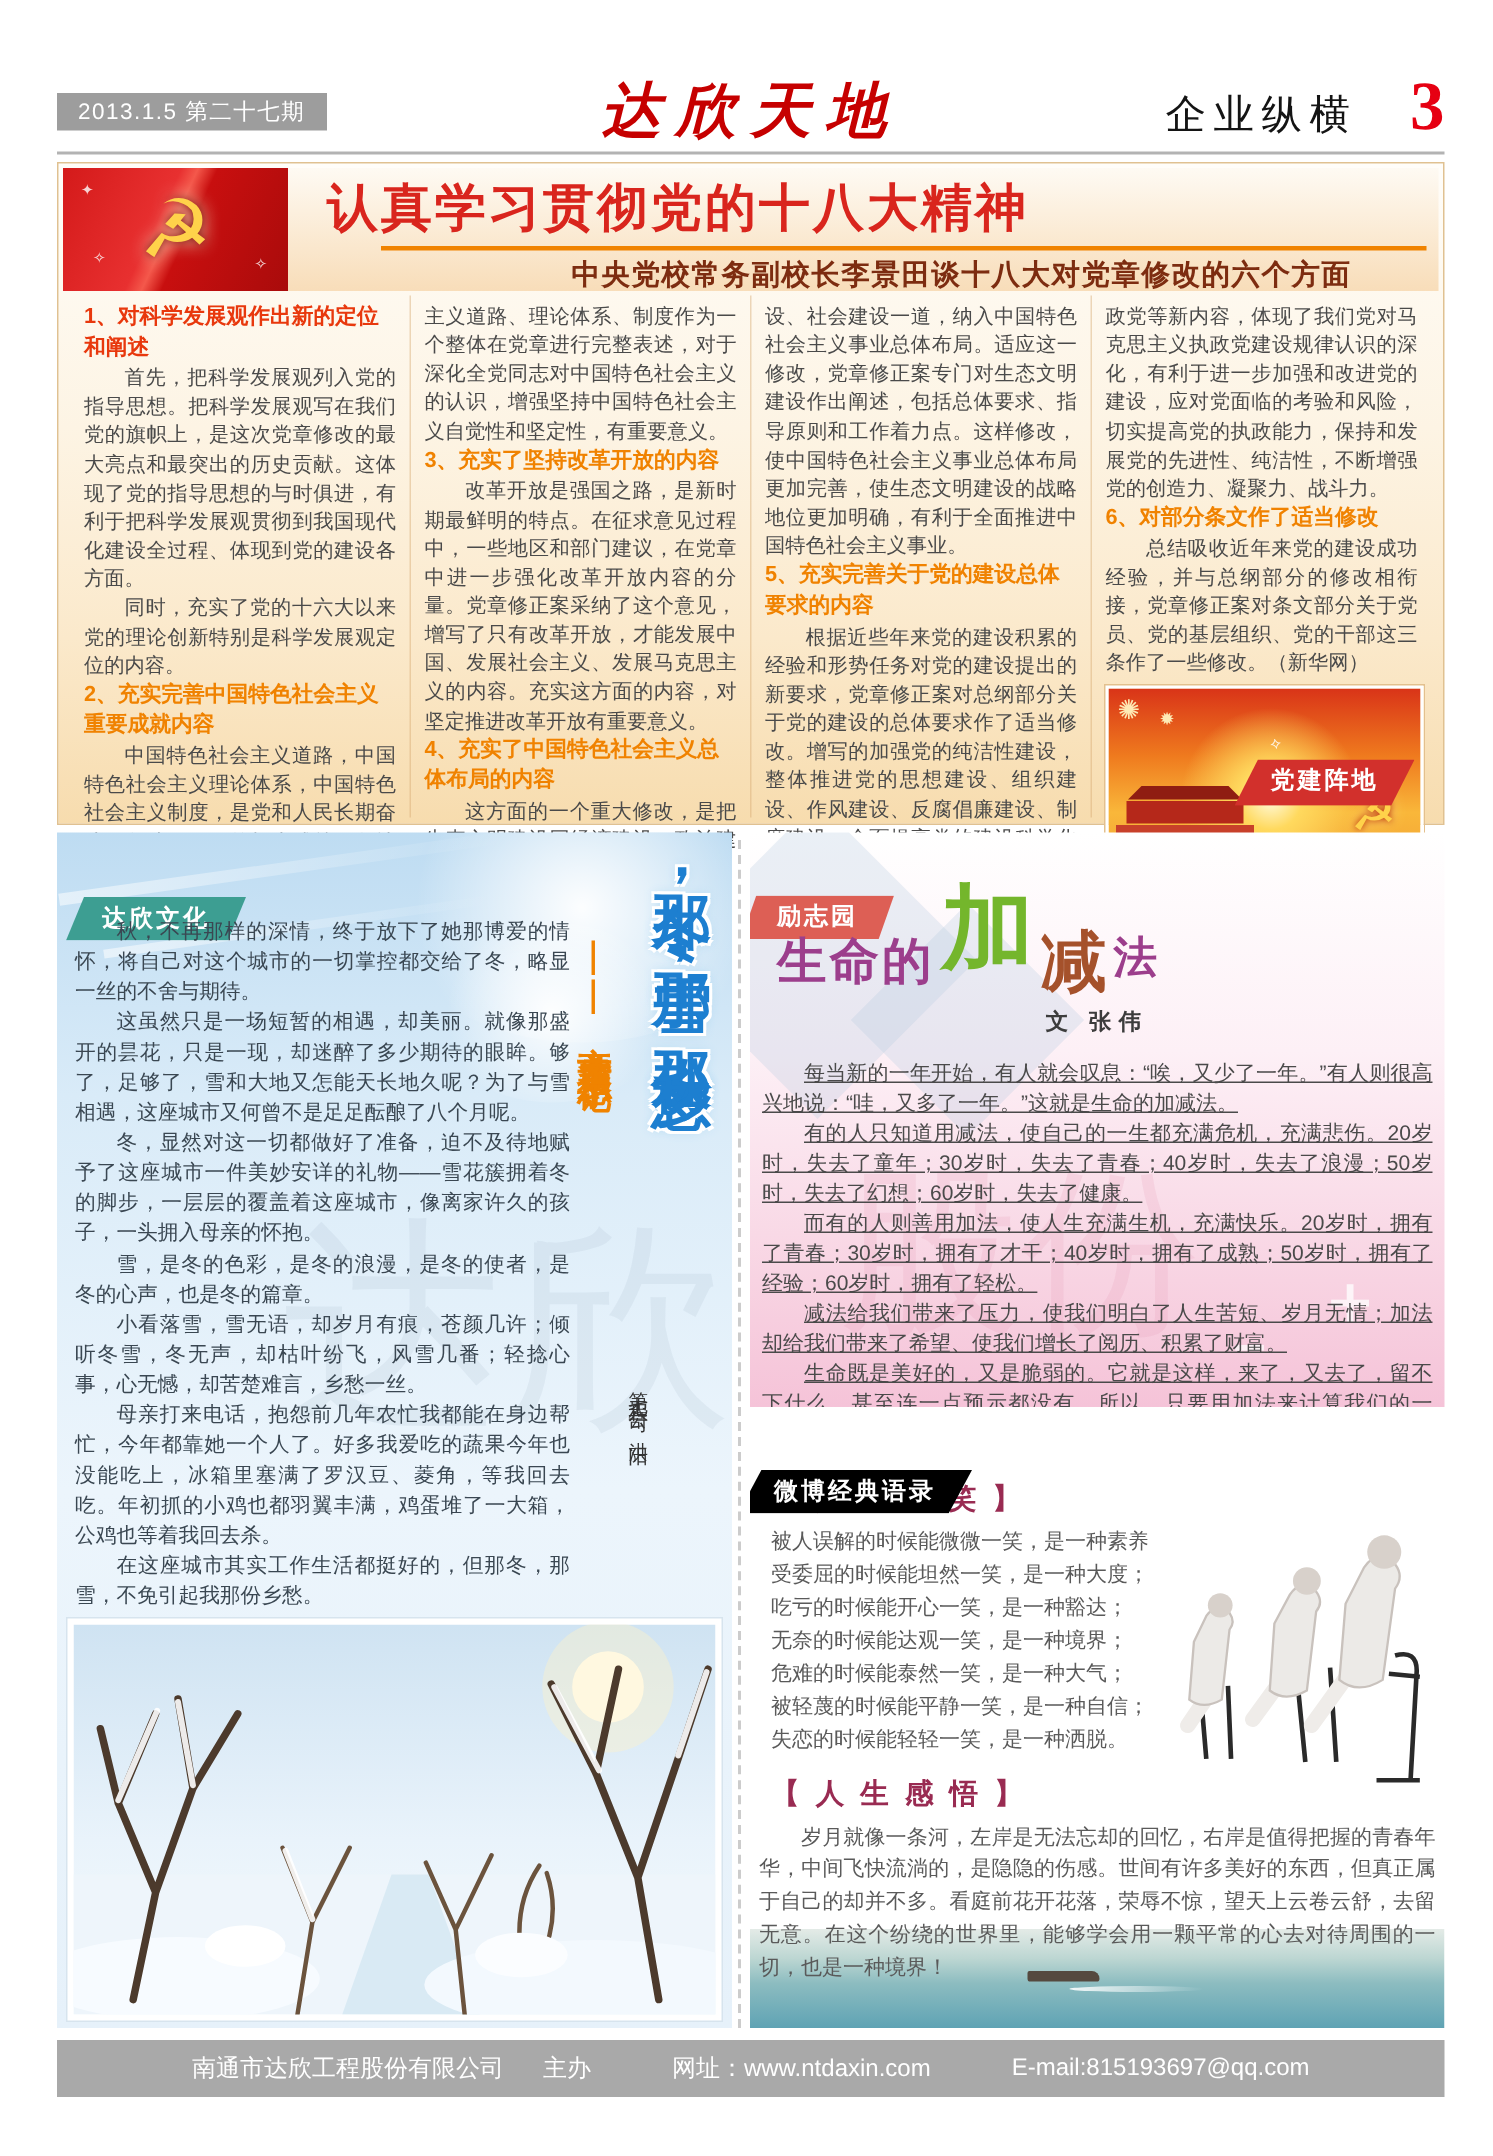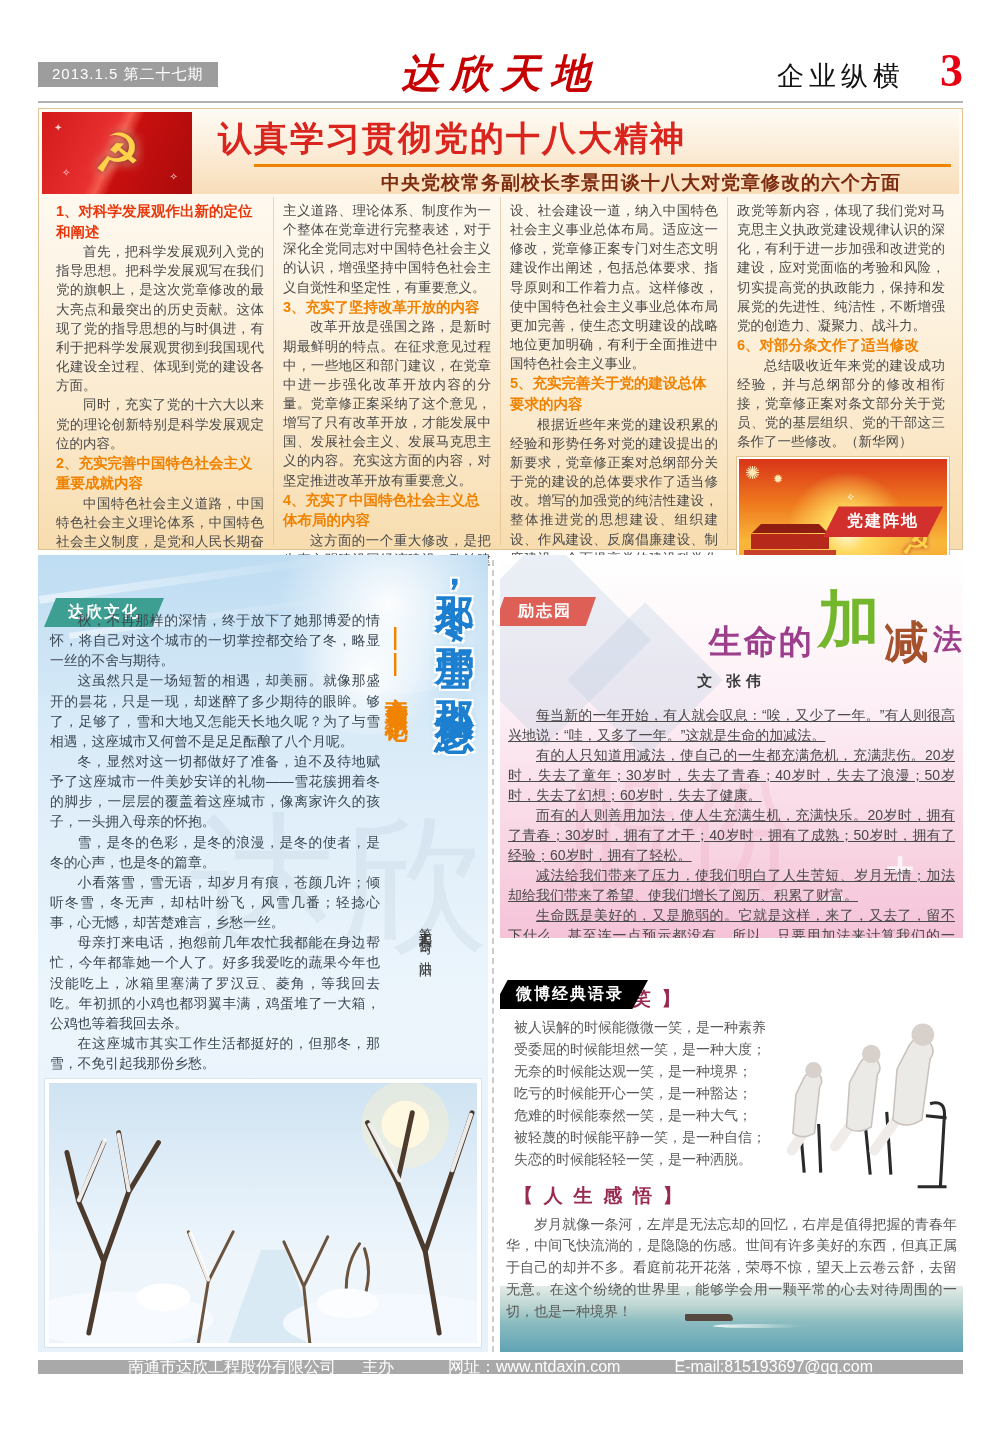--- a/index.html
+++ b/index.html
@@ -85,21 +85,21 @@
              font-size:13px;color:#333;letter-spacing:3px;}
   .culture-photo{position:absolute;left:7px;bottom:5px;width:436px;height:268px;background:#fff;
                  padding:4px;box-sizing:border-box;box-shadow:0 0 0 1px #d7e4ee;}
   .culture-photo svg{display:block;width:100%;height:100%;}
   .mid-divider{position:absolute;left:492px;top:560px;height:792px;width:0;border-left:2px dashed #cccccc;}
   
   .inspiration{position:absolute;left:500px;top:555px;width:463px;height:383px;overflow:hidden;
                background:linear-gradient(180deg,#ffffff 0%,#fdf0f6 38%,#f8d3e2 78%,#f5c3d8 100%);}
   .deco-diamond{position:absolute;background:rgba(187,205,226,.30);transform:rotate(45deg);}
   .deco-op{position:absolute;color:rgba(255,255,255,.75);font-weight:bold;}
-  .insp-title{position:relative;text-align:right;margin-top:34px;line-height:1;}
+  .insp-title{position:relative;text-align:left;margin-top:34px;line-height:1;padding-left:18px;}
   .t-pre{font-size:33px;color:#9c3e8c;font-weight:bold;letter-spacing:2px;}
   .t-plus{font-size:62px;color:#74b62c;font-weight:bold;vertical-align:12px;}
   .t-minus{font-size:44px;color:#a5512b;font-weight:bold;vertical-align:-4px;}
   .t-suf{font-size:29px;color:#9c3e8c;font-weight:bold;vertical-align:4px;letter-spacing:1px;}
   .insp-byline{position:relative;text-align:center;font-size:15px;color:#3c3c3c;font-weight:bold;
                letter-spacing:5px;margin-top:8px;font-family:Liberation Serif, serif;}
   .insp-body{position:relative;margin:14px 8px 0 8px;font-size:14px;line-height:1.43;color:#4a4a4a;text-align:justify;text-decoration:underline;}
   
   .weibo{position:absolute;left:500px;top:938px;width:463px;height:414px;background:#fff;overflow:hidden;}
   .weibo .badge{left:-8px;top:2px;}
@@ -113,21 +113,21 @@
   .wisdom-title{margin-top:12px;}
   .wisdom-text{margin:0 6px;font-size:14px;line-height:1.55;color:#5a5a5a;text-indent:2em;
                text-align:justify;position:relative;z-index:2;}
   .sea{position:absolute;left:0;right:0;bottom:0;height:66px;
        background:linear-gradient(180deg,#e4ebe7 0%,#bcd6d2 30%,#8cbcc0 55%,#5fa3b4 100%);}
   .boat{position:absolute;left:40%;top:42%;width:48px;height:7px;background:#55493f;
         border-radius:2px 8px 3px 3px;}
   .wake{position:absolute;left:46%;top:58%;width:90px;height:4px;border-radius:50%;
         background:linear-gradient(90deg,rgba(255,255,255,.9),rgba(255,255,255,0));}
   
-  .footer{position:absolute;left:38px;right:32px;top:1360px;height:14px;background:#a9a9a9;
+  .footer{position:absolute;left:38px;right:32px;top:1360px;height:38px;background:#a9a9a9;
           display:flex;align-items:center;justify-content:center;gap:54px;color:#fff;font-size:16px;}
   .footer .grp{display:flex;gap:26px;}
 </style>
 </head>
 <body>
 
 <div class="page">
 
   <div class="masthead">
     <div class="issue-box">2013.1.5 第二十七期</div>
@@ -273,22 +273,22 @@
         <div class="li-p">生命既是美好的，又是脆弱的。它就是这样，来了，又去了，留不下什么，甚至连一点预示都没有。所以，只要用加法来计算我们的一生，我们就可以活得更精彩，可以让自己的生命更有意义！</div>
       </div>
   </div>
 
   <div class="weibo">
     <div class="badge badge-purple">微博经典语录</div>
     <div class="laugh-title">【 人生七大笑 】</div>
     <div class="laugh-lines">
         <div class="li-line">被人误解的时候能微微一笑，是一种素养；</div>
         <div class="li-line">受委屈的时候能坦然一笑，是一种大度；</div>
+        <div class="li-line">吃亏的时候能开心一笑，是一种豁达；</div>
         <div class="li-line">无奈的时候能达观一笑，是一种境界；</div>
-        <div class="li-line">吃亏的时候能开心一笑，是一种豁达；</div>
         <div class="li-line">危难的时候能泰然一笑，是一种大气；</div>
         <div class="li-line">被轻蔑的时候能平静一笑，是一种自信；</div>
         <div class="li-line">失恋的时候能轻轻一笑，是一种洒脱。</div>
       </div>
     <div class="laugh-photo">
       <svg viewBox="0 0 190 215" preserveAspectRatio="none">
         <rect width="190" height="215" fill="#ffffff"></rect>
         <g stroke="#2a2a2a" stroke-width="3" fill="none">
           <path d="M160 120 q14 -4 14 10 l-4 72 M148 202 l28 0 M156 132 l20 2"></path>
           <path d="M96 128 l6 62 M118 128 l4 62"></path>

